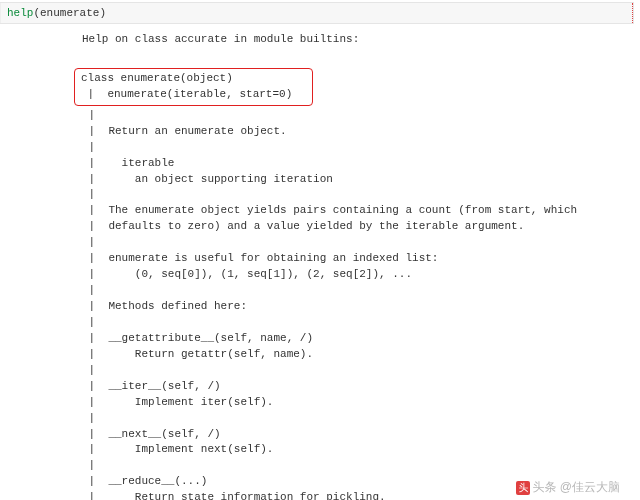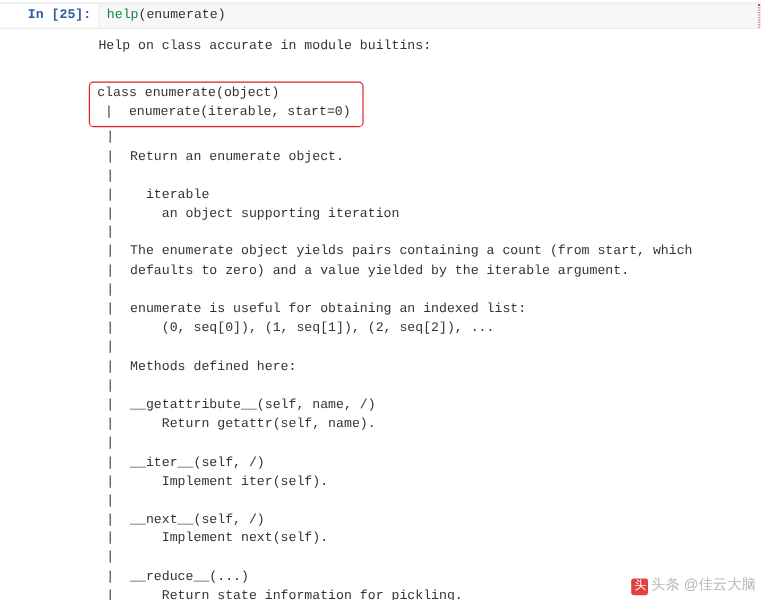--- a/index.html
+++ b/index.html
@@ -47,27 +47,27 @@
   .arg { color: #333; }
   .output {
     margin: 8px 0 0 82px;
     white-space: pre;
     line-height: 1.45;
     color: #333;
   }
   .highlight-box {
     border: 1.5px solid #e02020;
     border-radius: 4px;
-    padding: 2px 10px 2px 6px;
+    padding: 2px 20px 2px 6px;
     margin: 4px 0 2px -8px;
     display: inline-block;
   }
   .watermark {
     position: absolute;
-    right: 10px;
+    right: 20px;
     bottom: 4px;
     font-family: sans-serif;
     font-size: 12px;
     color: #b8b8b8;
   }
   .watermark .logo {
     display: inline-block;
     width: 14px;
     height: 14px;
     background: #e04040;
@@ -76,21 +76,20 @@
     border-radius: 2px;
     font-size: 10px;
     line-height: 14px;
     margin-right: 2px;
   }
 </style>
 </head>
 <body>
 
 <div class="cell">
-  <div class="prompt">In [25]:</div>
   <div class="input-area">
     <span class="fn">help</span><span class="paren">(</span><span class="arg">enumerate</span><span class="paren">)</span>
   </div>
 </div>
 
 <div class="output"><span>Help on class accurate in module builtins:</span>
 
 <span class="highlight-box"><span>class enumerate(object)</span>
 <span> |  enumerate(iterable, start=0)</span></span>
 <span id="body-lines"> |

